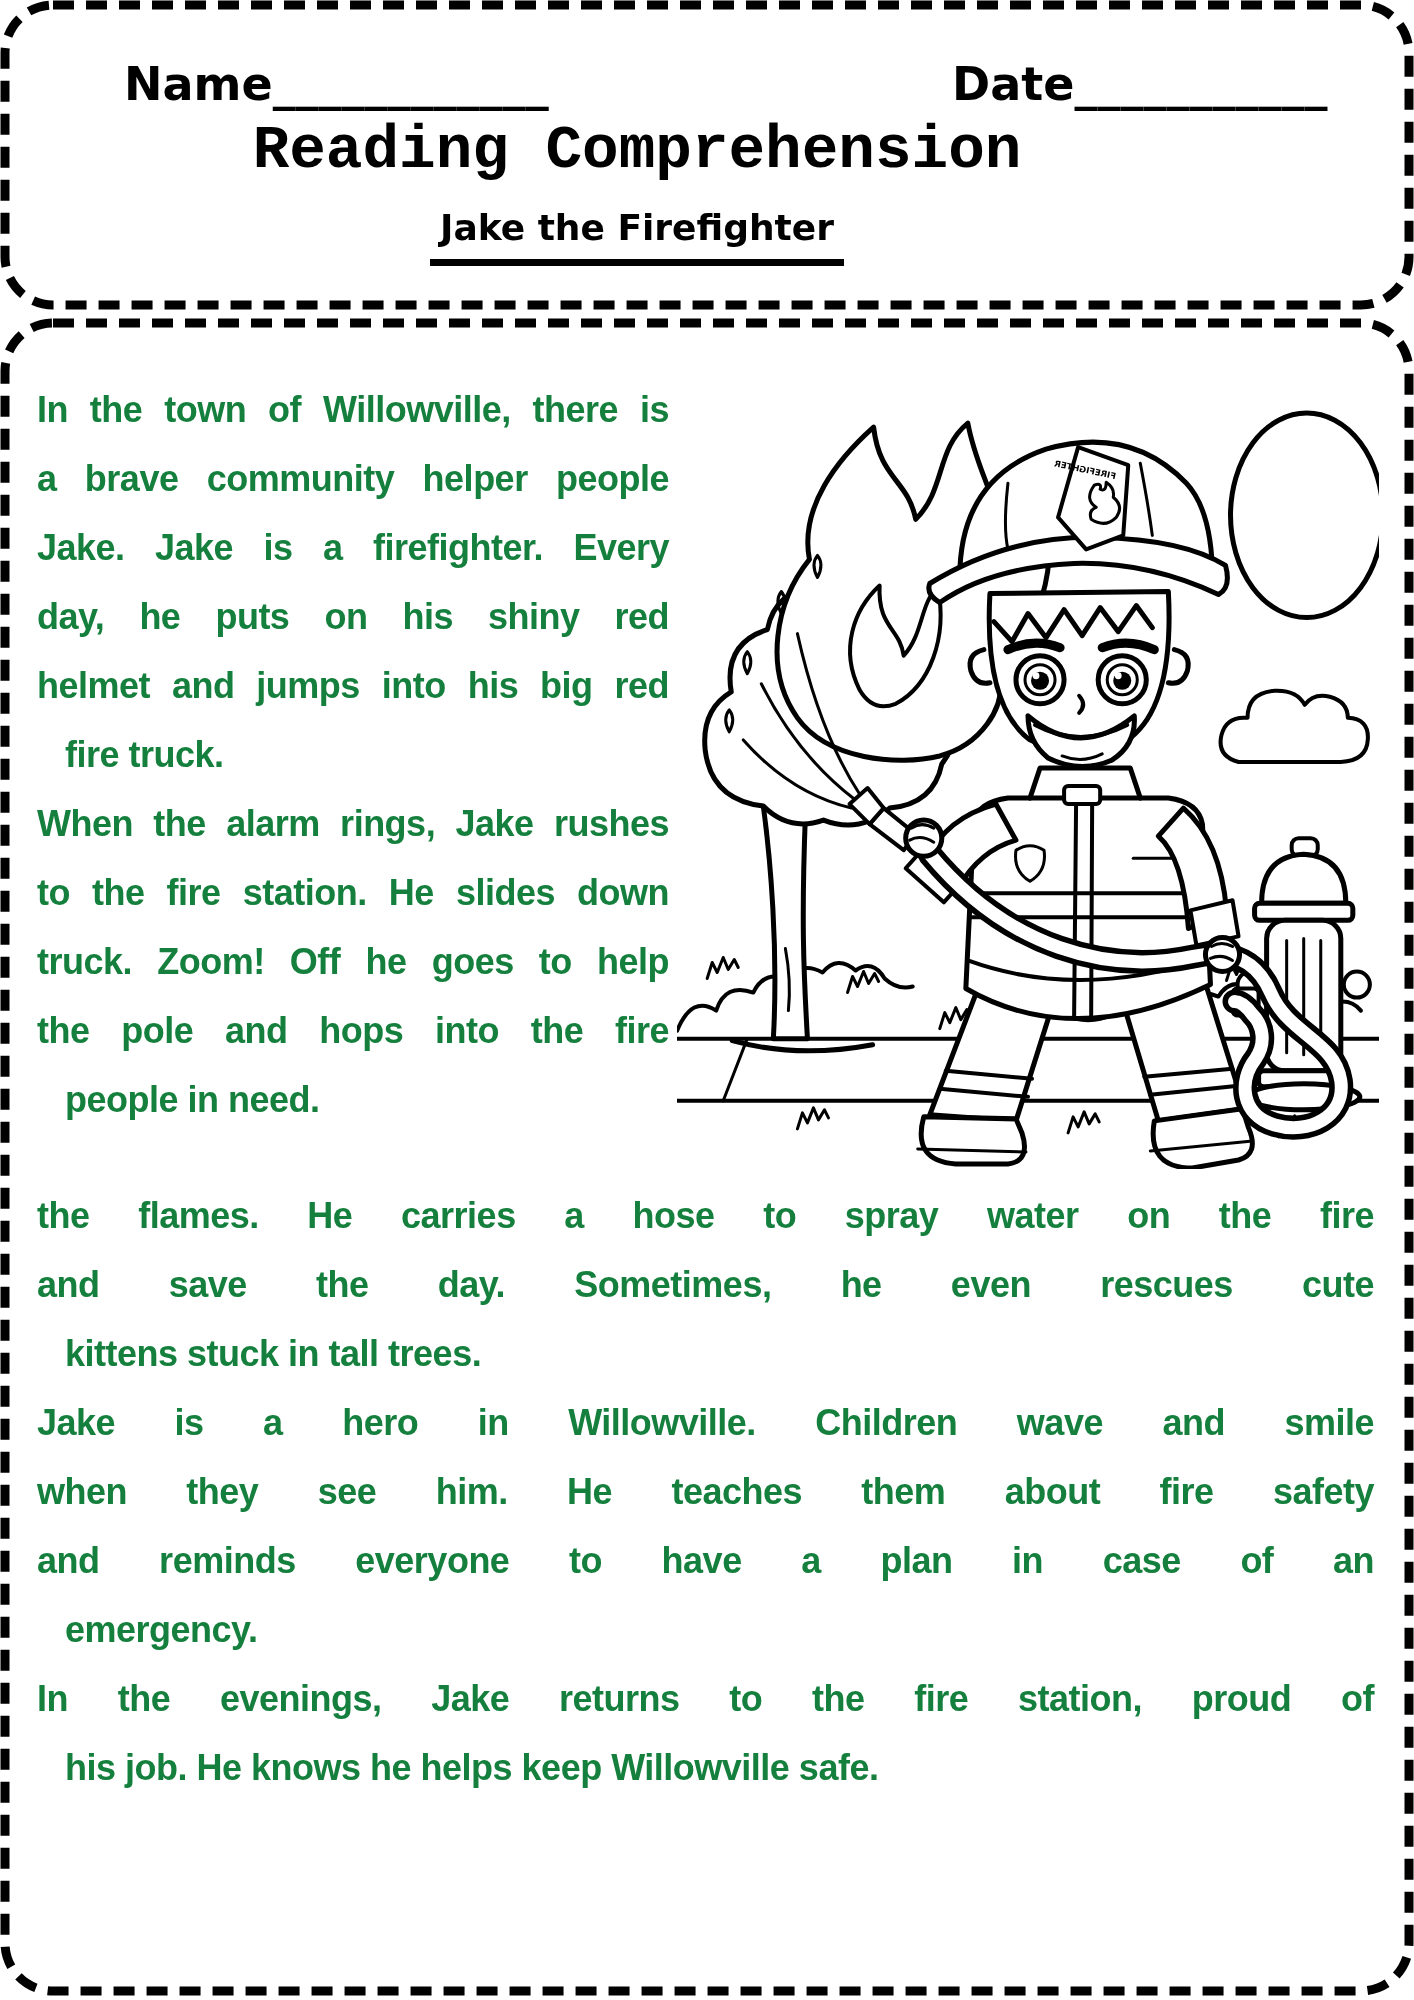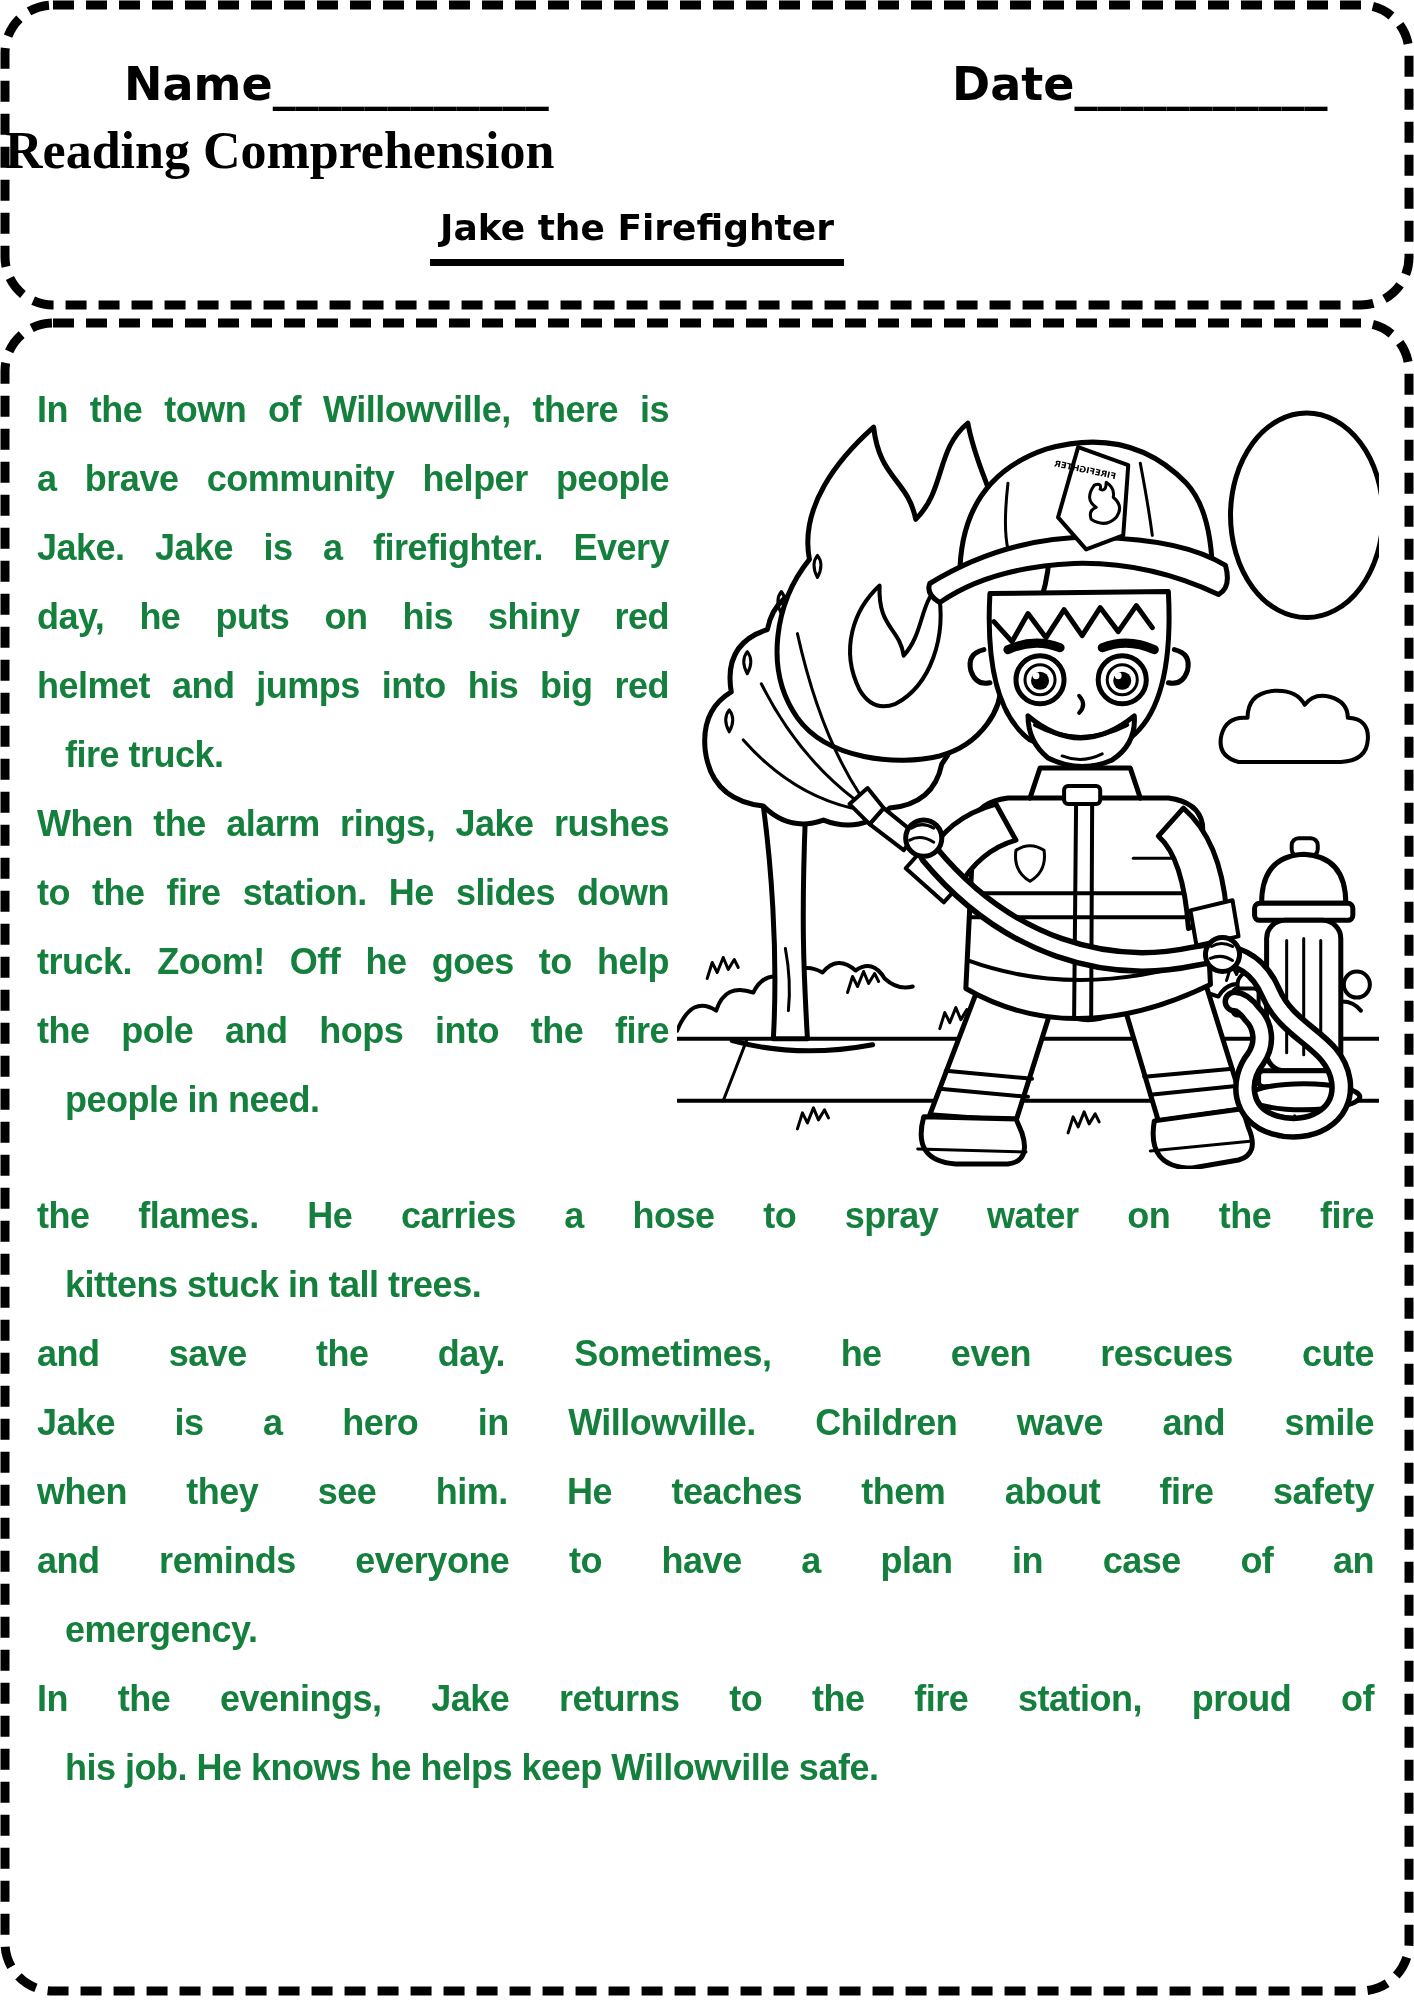--- a/index.html
+++ b/index.html
@@ -8,22 +8,22 @@
   svg.borders{position:absolute;left:0;top:0;width:1414px;height:2000px;}
   .panel-border{fill:none;stroke:#000;stroke-width:9;stroke-dasharray:21 12;}
 
   
   .header-panel{position:absolute;left:5px;top:5px;width:1404px;height:300px;}
   .field{position:absolute;top:52px;display:flex;align-items:baseline;line-height:54px;
          font-family:"DejaVu Sans",sans-serif;font-weight:700;font-size:46px;white-space:nowrap;margin-left:24px;}
   .name-field{left:95px;}
   .date-field{left:923px;}
   .field-blank{white-space:nowrap;}
-  .title{position:absolute;top:117px;left:0;width:1264px;line-height:58px;
-         font-family:Liberation Serif, serif;font-weight:700;font-size:52px;}
+  .title{position:absolute;top:117px;left:0;width:1264px;text-align:center;line-height:58px;
+         font-family:Liberation Mono, monospace;font-weight:700;font-size:61px;}
   .subtitle-row{position:absolute;top:192px;left:0;width:1264px;text-align:center;line-height:62px;}
   .subtitle{display:inline-block;font-family:"DejaVu Sans",sans-serif;font-weight:700;font-size:36px;
             border-bottom:7px solid #000;padding:0 10px 0 10px;}
 
   
   .story-panel{position:absolute;left:5px;top:323px;width:1404px;height:1668px;}
   .story-col{position:absolute;font-weight:700;font-size:36px;line-height:69px;
              color:#15803d;letter-spacing:-0.5px;}
   .story-col.left{left:32px;top:52px;width:632px;}
   .story-col.full{left:32px;top:858px;width:1337px;}
@@ -255,22 +255,22 @@
             <circle class="o" cx="544" cy="566" r="17"></circle>
             <path class="l3" d="M533 558 q10 -6 21 0 M532 570 q11 -5 22 2"></path>
           </g>
         </g>
       </svg>
     </div>
 
     <div class="story-col full">
         <div>
           <div class="story-line">the flames. He carries a hose to spray water on the fire</div>
+          <div class="story-line">and save the day. Sometimes, he even rescues cute</div>
           <div class="story-line last">kittens stuck in tall trees.</div>
-          <div class="story-line">and save the day. Sometimes, he even rescues cute</div>
         </div>
         <div>
           <div class="story-line">Jake is a hero in Willowville. Children wave and smile</div>
           <div class="story-line">when they see him. He teaches them about fire safety</div>
           <div class="story-line">and reminds everyone to have a plan in case of an</div>
           <div class="story-line last">emergency.</div>
         </div>
         <div>
           <div class="story-line">In the evenings, Jake returns to the fire station, proud of</div>
           <div class="story-line last">his job. He knows he helps keep Willowville safe.</div>

